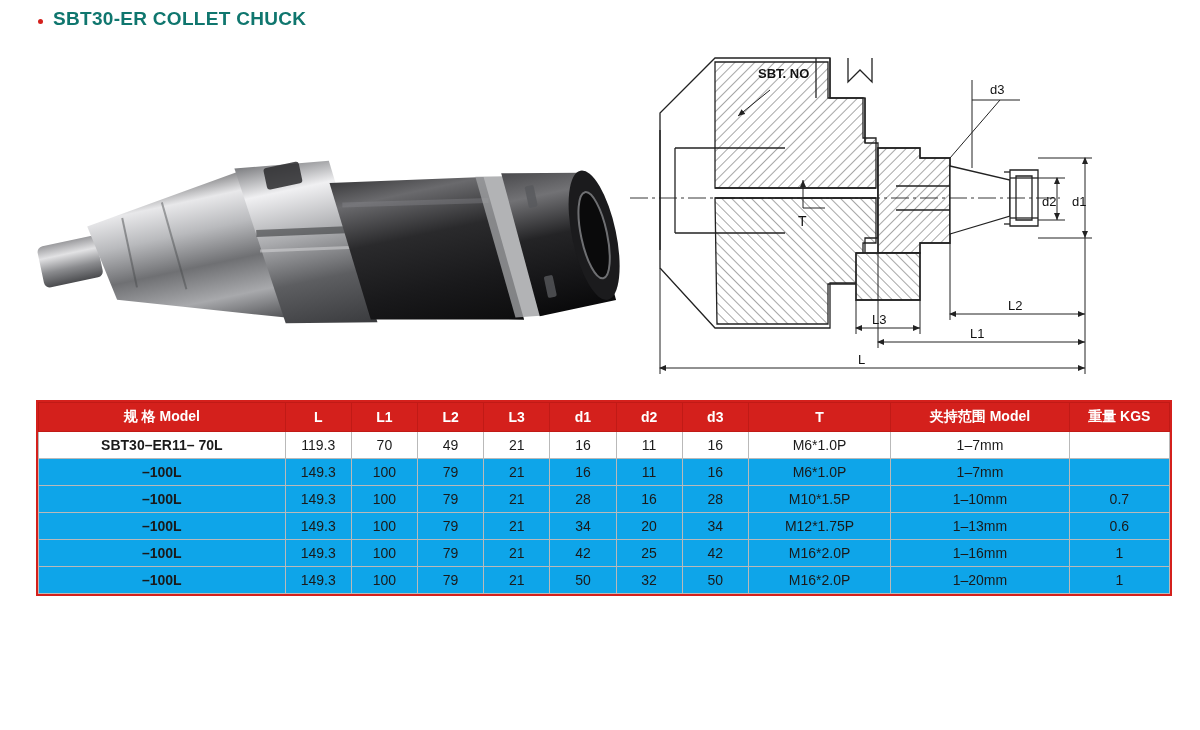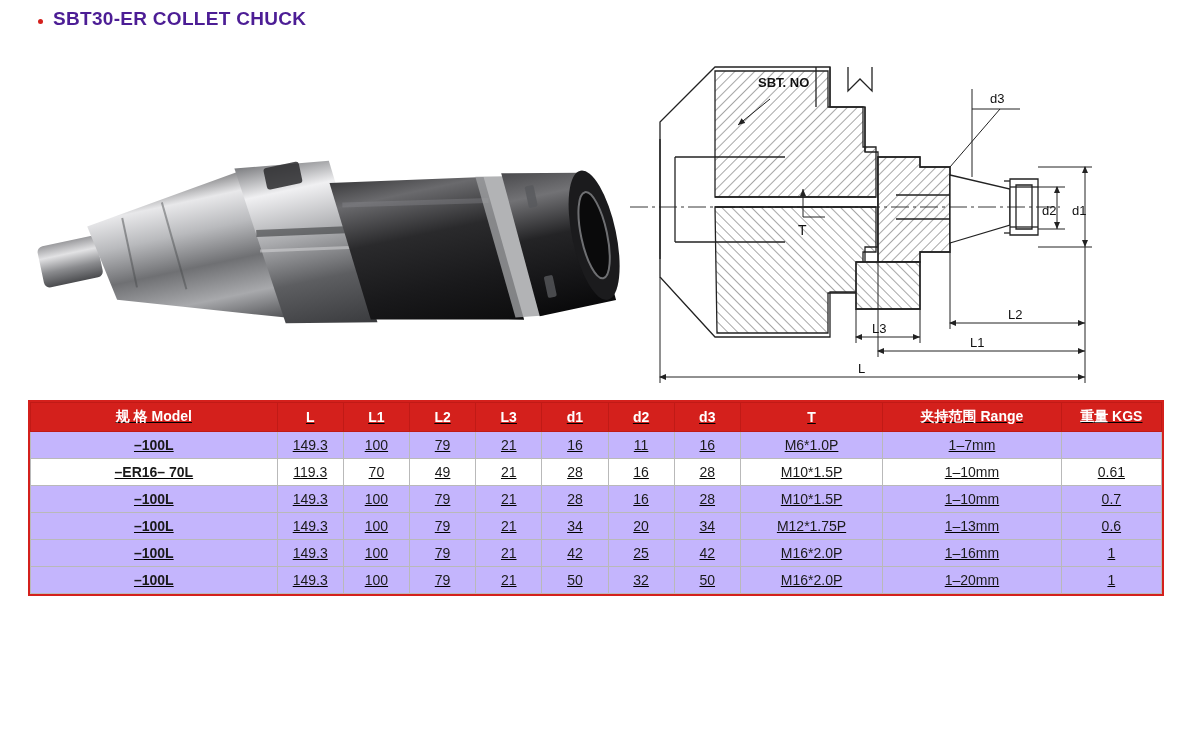--- a/index.html
+++ b/index.html
@@ -28,51 +28,50 @@
   .title-bullet {
     width: 5px;
     height: 5px;
     border-radius: 50%;
     background: #d4201c;
     margin-top: 4px;
   }
   .title-text {
     font-size: 19px;
     font-weight: bold;
-    color: #4c1d95;
+    color: #0f766e;
     letter-spacing: 0.3px;
   }
 
   
   .photo-area {
     position: absolute;
     left: 20px;
     top: 60px;
     width: 600px;
     height: 330px;
   }
   .photo-svg { display: block; }
 
   
   .drawing-area {
     position: absolute;
     left: 620px;
-    top: 47px;
+    top: 38px;
     width: 570px;
     height: 340px;
   }
   .drawing-svg { display: block; }
 
   
   .table-wrap {
     position: absolute;
-    left: 28px;
+    left: 36px;
     top: 400px;
     width: 1132px;
-    text-decoration: underline;
   }
   table.spec {
     border-collapse: collapse;
     width: 100%;
     table-layout: fixed;
   }
   table.spec th, table.spec td {
     border: 1px solid #b9b9b9;
     height: 26px;
     font-size: 14px;
@@ -84,21 +83,21 @@
   }
   table.spec thead th {
     background: #d4201c;
     color: #ffffff;
     font-weight: bold;
     font-size: 14px;
     border-color: #c01a16;
     height: 28px;
   }
   table.spec tbody tr.odd td { background: #ffffff; }
-  table.spec tbody tr.even td { background: #c4b5fd; }
+  table.spec tbody tr.even td { background: #0ea5e9; }
   table.spec tbody td.model {
     font-weight: bold;
     text-align: center;
     font-size: 14px;
   }
   .outer-border {
     border: 2px solid #d4201c;
     padding: 0;
   }
 </style>
@@ -321,50 +320,50 @@
         <tr>
           <th>规 格  Model</th>
           <th>L</th>
           <th>L1</th>
           <th>L2</th>
           <th>L3</th>
           <th>d1</th>
           <th>d2</th>
           <th>d3</th>
           <th>T</th>
-          <th>夹持范围 Range</th>
+          <th>夹持范围 Model</th>
           <th>重量 KGS</th>
         </tr>
       </thead>
       <tbody>
-        <tr class="even">
-          <td class="model">–100L</td>
-          <td>149.3</td>
-          <td>100</td>
-          <td>79</td>
+        <tr class="odd">
+          <td class="model">SBT30–ER11–  70L</td>
+          <td>119.3</td>
+          <td>70</td>
+          <td>49</td>
           <td>21</td>
           <td>16</td>
           <td>11</td>
           <td>16</td>
           <td>M6*1.0P</td>
           <td>1–7mm</td>
           <td></td>
         </tr>
-        <tr class="odd">
-          <td class="model">–ER16–  70L</td>
-          <td>119.3</td>
-          <td>70</td>
-          <td>49</td>
-          <td>21</td>
-          <td>28</td>
+        <tr class="even">
+          <td class="model">–100L</td>
+          <td>149.3</td>
+          <td>100</td>
+          <td>79</td>
+          <td>21</td>
           <td>16</td>
-          <td>28</td>
-          <td>M10*1.5P</td>
-          <td>1–10mm</td>
-          <td>0.61</td>
+          <td>11</td>
+          <td>16</td>
+          <td>M6*1.0P</td>
+          <td>1–7mm</td>
+          <td></td>
         </tr>
         <tr class="even">
           <td class="model">–100L</td>
           <td>149.3</td>
           <td>100</td>
           <td>79</td>
           <td>21</td>
           <td>28</td>
           <td>16</td>
           <td>28</td>

